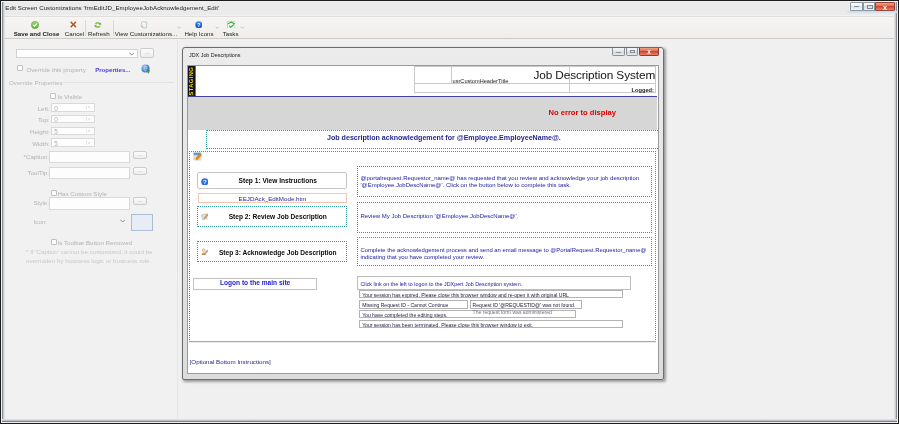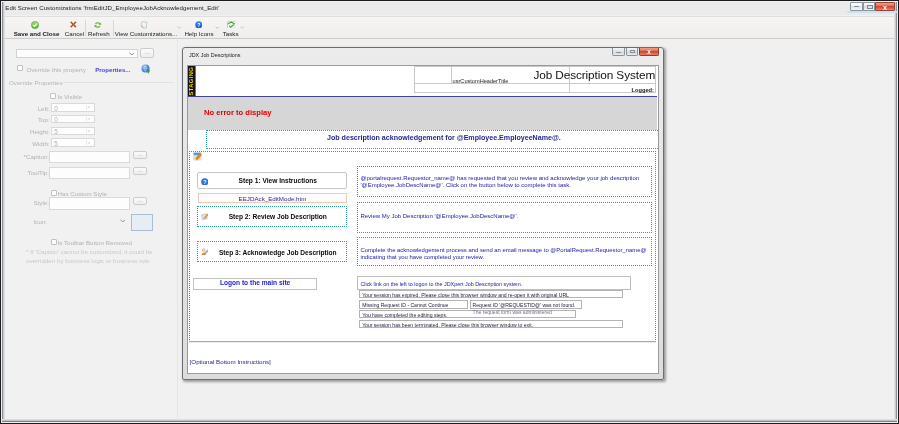--- a/index.html
+++ b/index.html
@@ -241,21 +241,21 @@
       <div class="hl" style="left:225.9px;top:26.6px;width:241.9px;height:1px"></div>
       <div class="hl" style="left:225.9px;top:0.4px;width:1px;height:26.2px"></div>
       <div class="hl" style="left:262.5px;top:0.4px;width:1px;height:16.7px"></div>
       <div class="hl" style="left:381px;top:0.4px;width:1px;height:26.2px"></div>
       <div class="hl" style="left:466.8px;top:0.4px;width:1px;height:26.2px"></div>
       <div style="position:absolute;left:264.6px;top:12.2px;font-size:5.6px;color:#1a1a1a">usrCustomHeaderTitle</div>
       <div style="position:absolute;right:2.4px;top:2.8px;font-size:11.8px;color:#121212;letter-spacing:-0.1px">Job Description System</div>
       <div style="position:absolute;right:3.5px;top:21px;font-size:5.7px;font-weight:bold;color:#1a1a1a">Logged:</div>
       <div style="position:absolute;left:0;top:30.1px;width:468.7px;height:1.5px;background:#43439c"></div>
       <div style="position:absolute;left:0;top:31.6px;width:468.7px;height:32.9px;background:#d6d6d6"></div>
-      <div style="position:absolute;left:16px;top:42.9px;width:418px;text-align:left;font-size:7.6px;font-weight:bold;color:#e00000">No error to display</div>
+      <div style="position:absolute;left:10px;top:42.9px;width:418px;text-align:right;font-size:7.6px;font-weight:bold;color:#e00000">No error to display</div>
       <div class="dash" style="left:18px;top:64.6px;width:467.9px;height:19px">
         <div style="position:absolute;left:8px;right:0;top:3.4px;text-align:center;font-size:7.1px;font-weight:bold;color:#1f1f8f">Job description acknowledgement for @Employee.EmployeeName@.</div>
       </div>
       <div class="dash" style="left:0.6px;top:85.6px;width:467.9px;height:190.8px"></div>
       <div style="position:absolute;left:0.6px;top:275.4px;width:467.9px;height:1.2px;background:#a9a9a9"></div>
       <div style="position:absolute;left:0.6px;top:276.6px;width:467.9px;height:1px;background:#ededed"></div>
       <svg style="position:absolute;left:4.8px;top:86.8px;width:9.5px;height:8.5px" viewBox="0 0 19 17">
         <rect x="0.5" y="0.5" width="16" height="16" rx="2" fill="#fdfdfd" stroke="#c0c0c0" stroke-width="1"></rect>
         <rect x="1.5" y="1.5" width="14" height="5" rx="1" fill="#4d9ae8"></rect>
         <rect x="1.5" y="6.5" width="14" height="9" fill="#e6cfa8"></rect>

